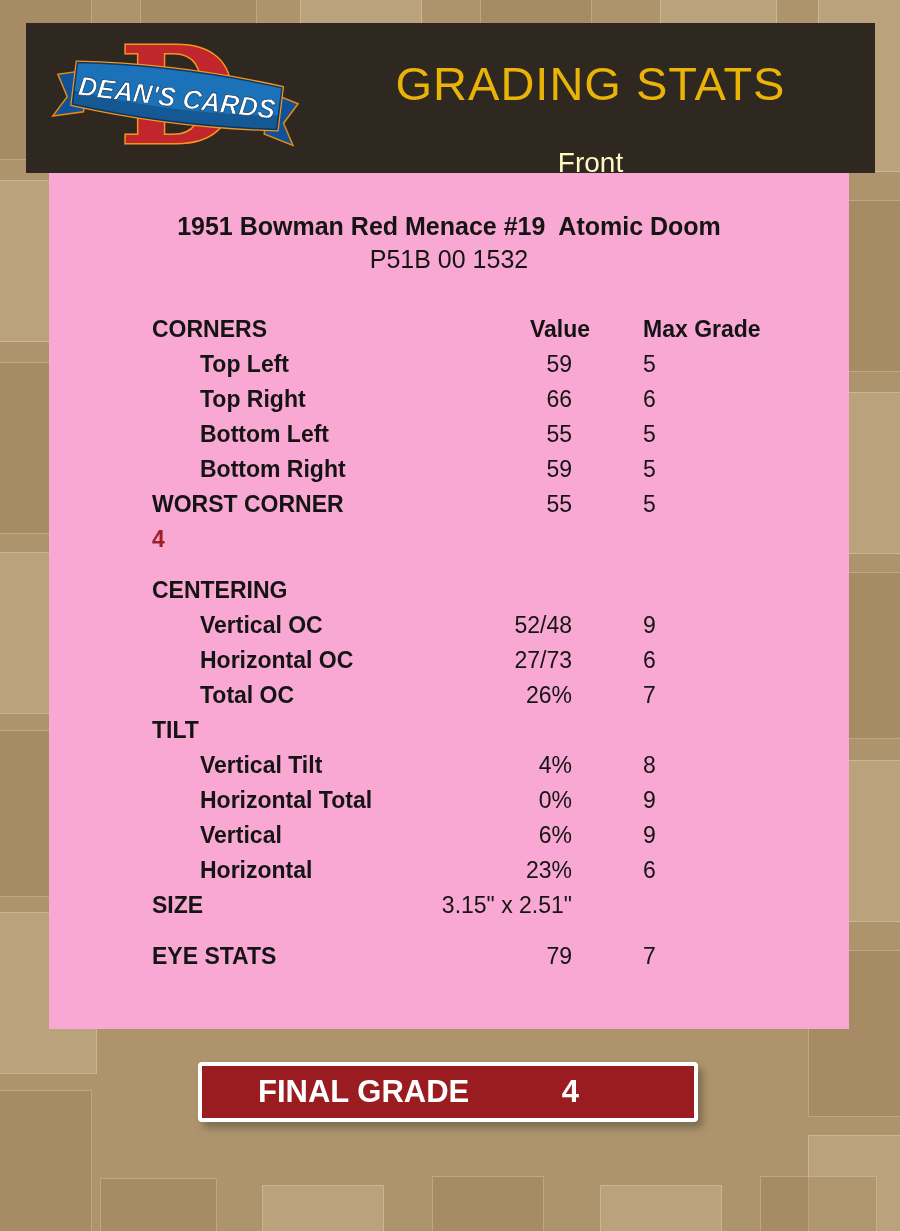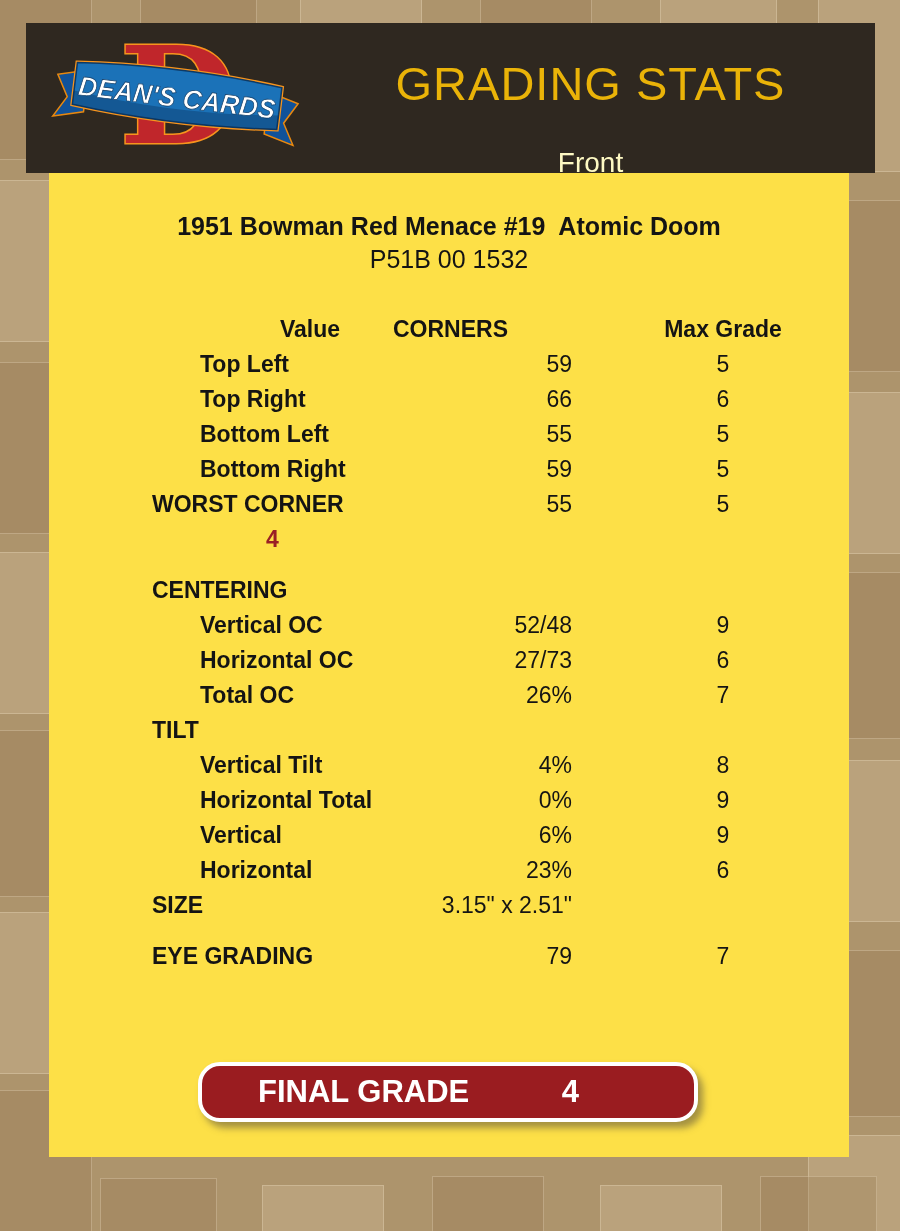--- a/index.html
+++ b/index.html
@@ -48,22 +48,22 @@
   .header-title{
     margin-top:36px;font-size:47px;line-height:50px;color:#eab308;
     letter-spacing:1px;
   }
   .header-subtitle{
     margin-top:36px;font-size:28px;line-height:36px;color:#fef9c3;
   }
 
   
   .panel{
-    position:absolute;left:49px;top:173px;width:800px;height:984px;
-    background:#fde047;
+    position:absolute;left:49px;top:173px;width:800px;height:856px;
+    background:#f9a8d4;
   }
   .card-title{
     margin-top:38px;text-align:center;font-size:25px;line-height:30px;
     font-weight:bold;white-space:pre;
   }
   .card-code{
     margin-top:3px;text-align:center;font-size:25px;line-height:30px;
   }
 
   
@@ -72,29 +72,29 @@
     display:grid;grid-template-columns:1fr 250px 160px;
     height:35px;align-items:center;
     padding:0 46px 0 103px;box-sizing:border-box;
     font-size:23px;
   }
   .row.gap{margin-top:16px;}
   .cell{white-space:nowrap;}
   .cell-label.bold{font-weight:bold;}
   .cell-label.indent{padding-left:48px;font-weight:bold;}
   .cell-value{text-align:right;padding-right:71px;}
-  .cell-max{text-align:center;}
+  .cell-max{text-align:left;}
   .row.hdr{font-weight:bold;}
   .row.hdr .cell-value{padding-right:53px;}
   .cell-max.red{color:#9a2025;font-weight:bold;}
 
   
   .final-grade{
     position:absolute;left:149px;top:889px;width:500px;height:60px;
-    background:#9a1c20;border:4px solid #ffffff;border-radius:22px;
+    background:#9a1c20;border:4px solid #ffffff;border-radius:4px;
     box-sizing:border-box;
     box-shadow:5px 6px 7px rgba(90,80,60,0.55);
     display:flex;align-items:center;justify-content:space-between;
     padding:0 115px 0 56px;
     color:#ffffff;font-weight:bold;font-size:31px;
     cursor:default;
   }
 </style>
 </head>
 <body>
@@ -144,22 +144,22 @@
     <div class="header-subtitle">Front</div>
   </div>
 </div>
 
 <div class="panel">
   <div class="card-title">1951 Bowman Red Menace #19  Atomic Doom</div>
   <div class="card-code">P51B 00 1532</div>
 
   <div class="table">
     <div class="row hdr">
+      <div class="cell cell-label bold">CORNERS</div>
       <div class="cell cell-value">Value</div>
-      <div class="cell cell-label bold">CORNERS</div>
       <div class="cell cell-max">Max Grade</div>
     </div>
     <div>
         <div class="row">
           <div class="cell cell-label indent">Top Left</div>
           <div class="cell cell-value">59</div>
           <div class="cell cell-max">5</div>
         </div>
         <div class="row">
           <div class="cell cell-label indent">Top Right</div>
@@ -228,21 +228,21 @@
           <div class="cell cell-label indent">Horizontal</div>
           <div class="cell cell-value">23%</div>
           <div class="cell cell-max">6</div>
         </div>
         <div class="row">
           <div class="cell cell-label bold">SIZE</div>
           <div class="cell cell-value">3.15" x 2.51"</div>
           <div class="cell cell-max"></div>
         </div>
         <div class="row gap">
-          <div class="cell cell-label bold">EYE GRADING</div>
+          <div class="cell cell-label bold">EYE STATS</div>
           <div class="cell cell-value">79</div>
           <div class="cell cell-max">7</div>
         </div>
       </div>
   </div>
 
   <div class="final-grade">
     <span>FINAL GRADE</span>
     <span>4</span>
   </div>

